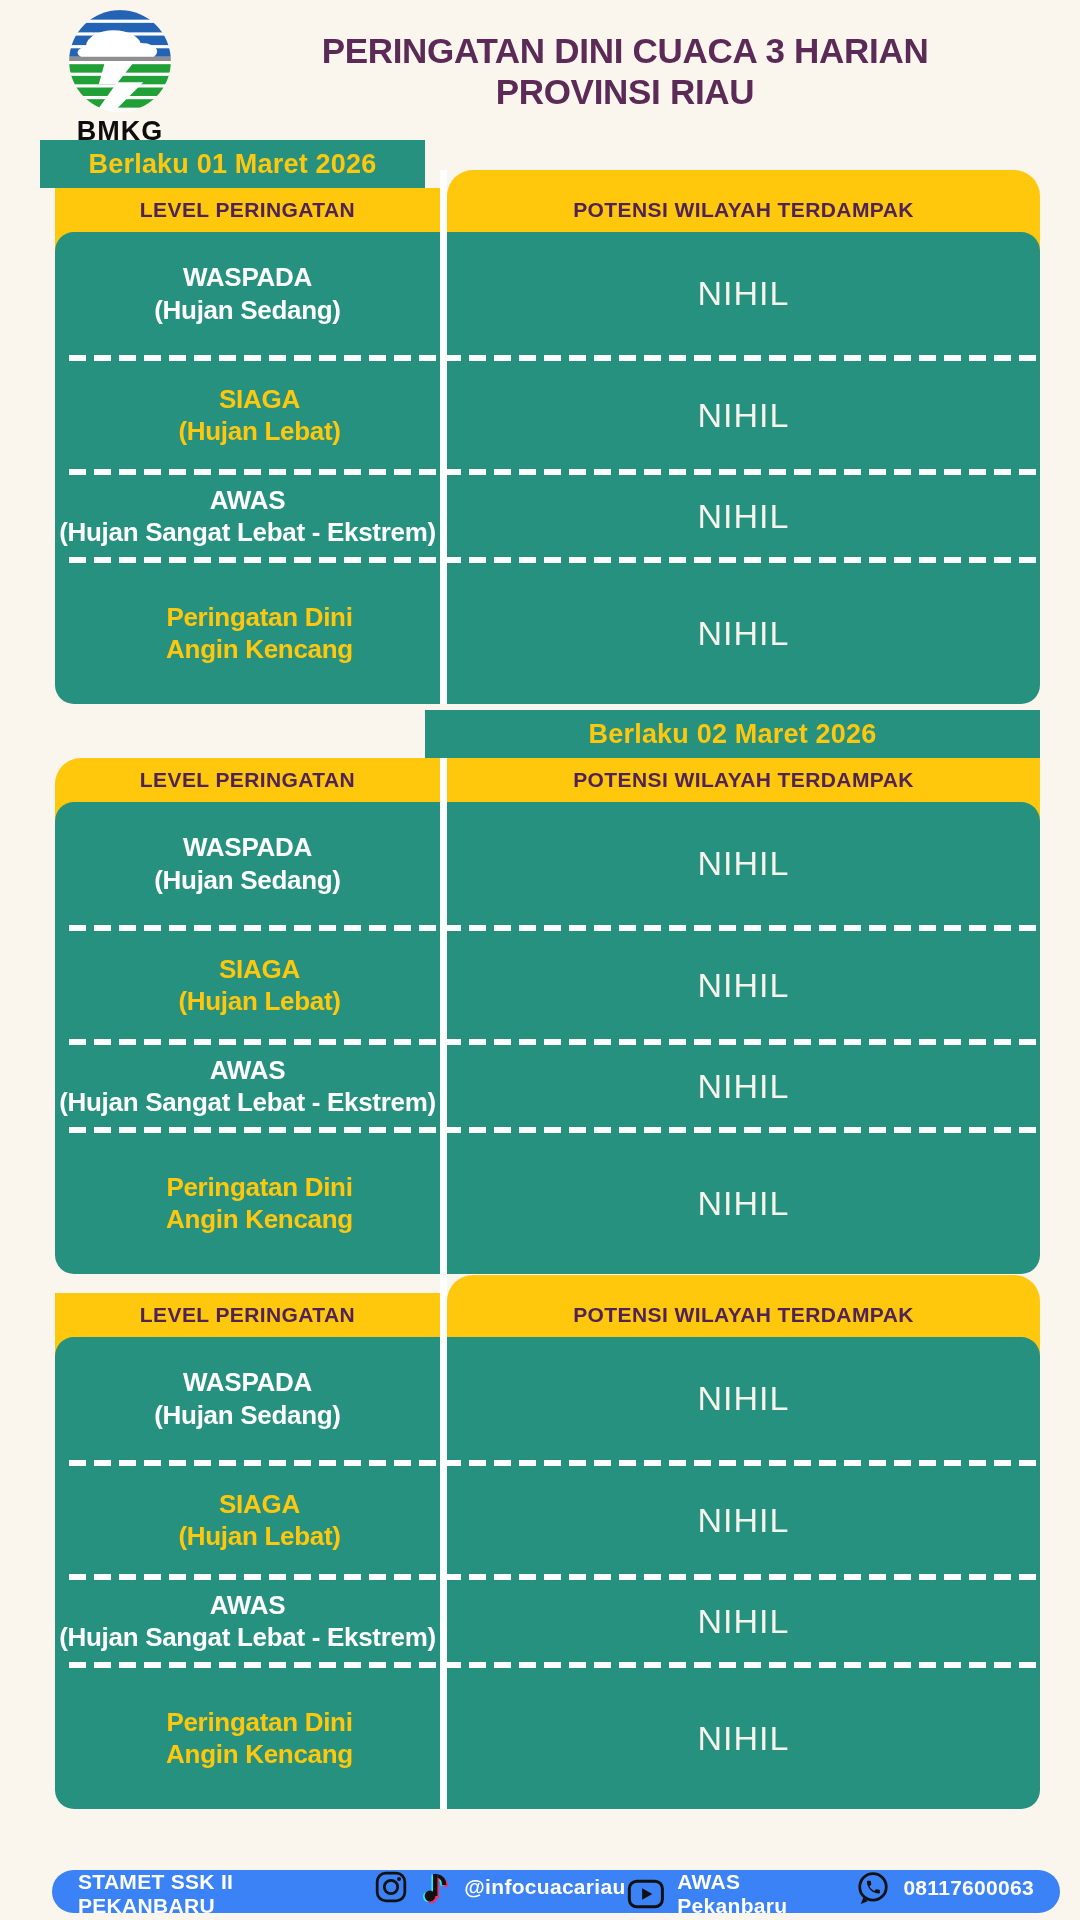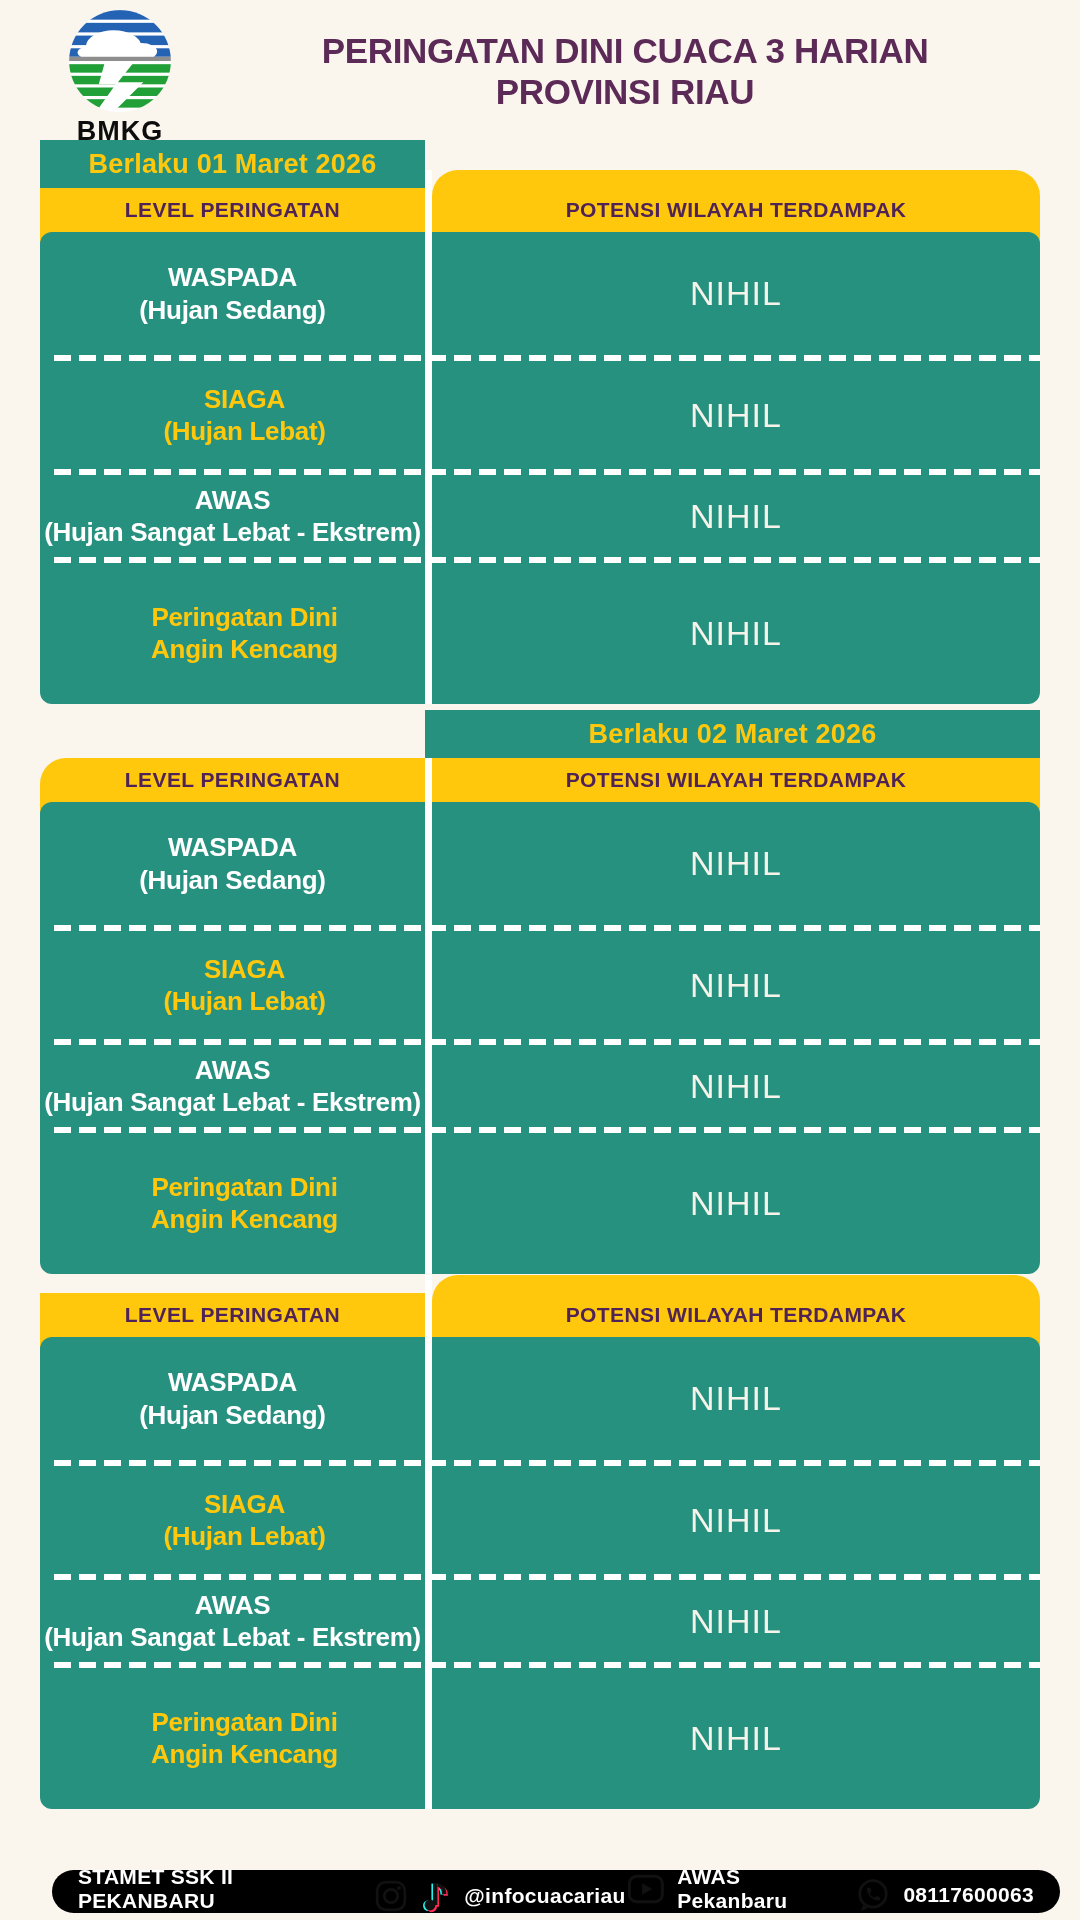--- a/index.html
+++ b/index.html
@@ -29,37 +29,37 @@
   .sec2 { top:710px; }
   .sec3 { top:1293px; }
 
   .banner {
     height:48px; width:385px; background:#279180;
     display:flex; align-items:center; justify-content:center;
     color:#FFC80D; font-weight:700; font-size:27px; letter-spacing:0.2px;
   }
   .secB .banner { margin-left:385px; width:615px; }
 
-  .wtable { position:relative; }
+  .wtable { position:relative;margin-left:15px; }
   .vline { position:absolute; left:385px; width:7px; top:-18px; bottom:0; background:#FFFFFF; z-index:6; }
   .secB .vline { top:0; }
 
   .hdr-band { position:relative; height:44px; }
   .hcell {
     position:absolute; top:0; height:72px; background:#FFC80D;
     display:flex; justify-content:center; padding-top:10px;
     color:#4F2356; font-weight:700; font-size:21px; letter-spacing:0.4px;
   }
   .hleft  { left:0; width:385px; }
   .hright { left:392px; right:0; }
   .secA .hright { top:-18px; height:90px; padding-top:28px; border-radius:26px 26px 0 0; }
   .secB .hleft  { border-radius:26px 0 0 0; }
 
   .tbody {
-    position:relative; z-index:2; background:#279180; border-radius:12px;
+    position:relative; z-index:2; background:#279180; border-radius:19px;
     height:472px; display:flex; flex-direction:column; overflow:hidden;
   }
   .row { display:flex; align-items:stretch; }
   .r1 { flex:1.12; } .r2 { flex:0.98; } .r3 { flex:0.74; } .r4 { flex:1.28; }
   .lvl {
     width:385px; display:flex; flex-direction:column; justify-content:center;
     text-align:center; font-weight:700; font-size:26px; line-height:1.25;
     letter-spacing:-0.3px; white-space:nowrap;
   }
   .lvl-white  { color:#FFFFFF; }
@@ -69,22 +69,22 @@
     color:#F6F3EA; font-size:34px; font-weight:400; letter-spacing:1px;
   }
   .dash {
     flex:none; height:6px; margin:0 0 0 14px;
     background:repeating-linear-gradient(90deg,#FFFFFF 0 17px,transparent 17px 25px);
   }
 
   
   .footer {
     position:absolute; left:52px; top:1870px; width:1008px; height:43px;
-    background:#000000; border-radius:22px;
-    display:flex; align-items:flex-end; padding:0 26px;
+    background:#3b82f6; border-radius:22px;
+    display:flex; align-items:flex-start; padding:0 26px;
     color:#FFFFFF; font-weight:700; font-size:21px; letter-spacing:0.3px;
   }
   .fgroup { display:flex; align-items:center; gap:12px; }
   .footer .sp { flex:1; }
   .ficon { display:block; }
 </style>
 </head>
 <body>
 
 <div class="page">

